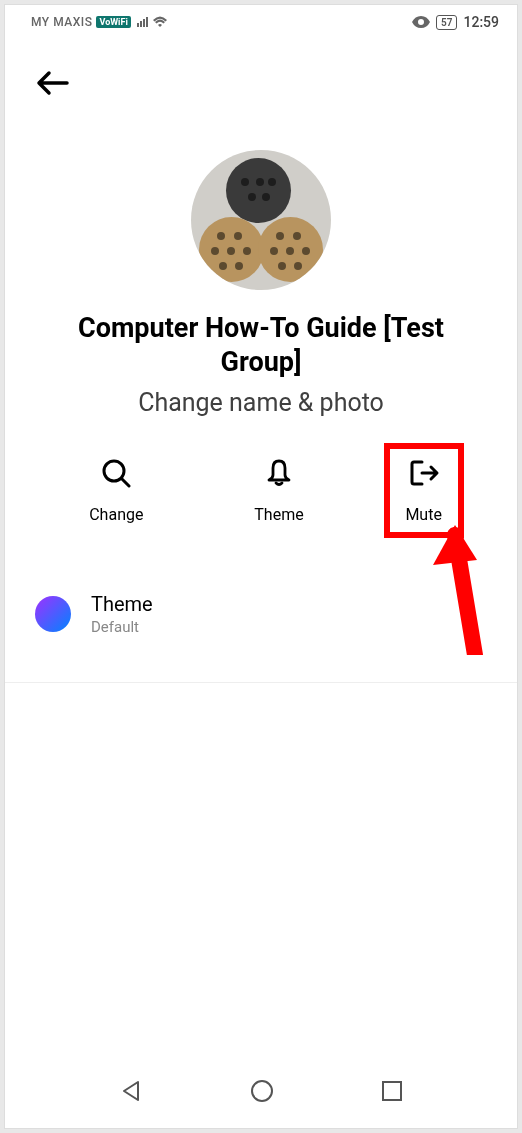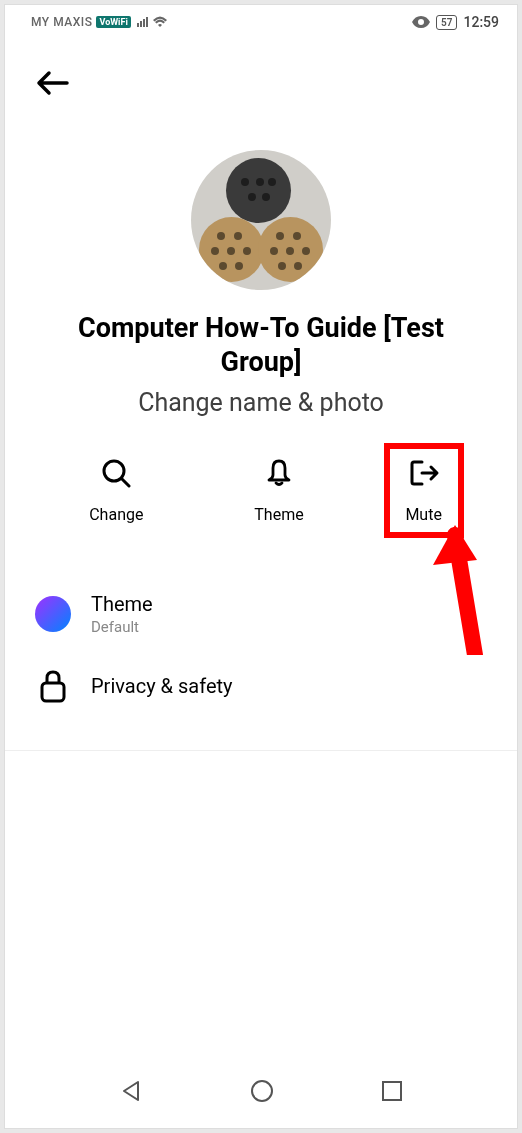--- a/index.html
+++ b/index.html
@@ -363,31 +363,20 @@
         <div class="settings-icon">
           <div class="theme-circle"></div>
         </div>
         <div class="settings-text">
           <span class="settings-title">Theme</span>
           <span class="settings-subtitle">Default</span>
         </div>
       </div>
 
 
-      <div class="settings-row">
-        <div class="settings-icon">
-          <svg width="30" height="34" viewBox="0 0 30 34">
-            <rect x="4" y="14" width="22" height="18" rx="4" stroke="#000" stroke-width="3" fill="none"></rect>
-            <path d="M9 14 L9 9 Q9 3 15 3 Q21 3 21 9 L21 14" stroke="#000" stroke-width="3" fill="none"></path>
-          </svg>
-        </div>
-        <div class="settings-text">
-          <span class="settings-title">Privacy &amp; safety</span>
-        </div>
-      </div>
     </div>
 
     <div class="divider"></div>
   </div>
 
   <div class="annotation-arrow">
     <svg width="70" height="130" viewBox="0 0 70 130">
       <path d="M30 10 L50 130" stroke="#ff0000" stroke-width="16" stroke-linecap="round"></path>
       <path d="M30 0 L8 40 L52 35 Z" fill="#ff0000"></path>
     </svg>

